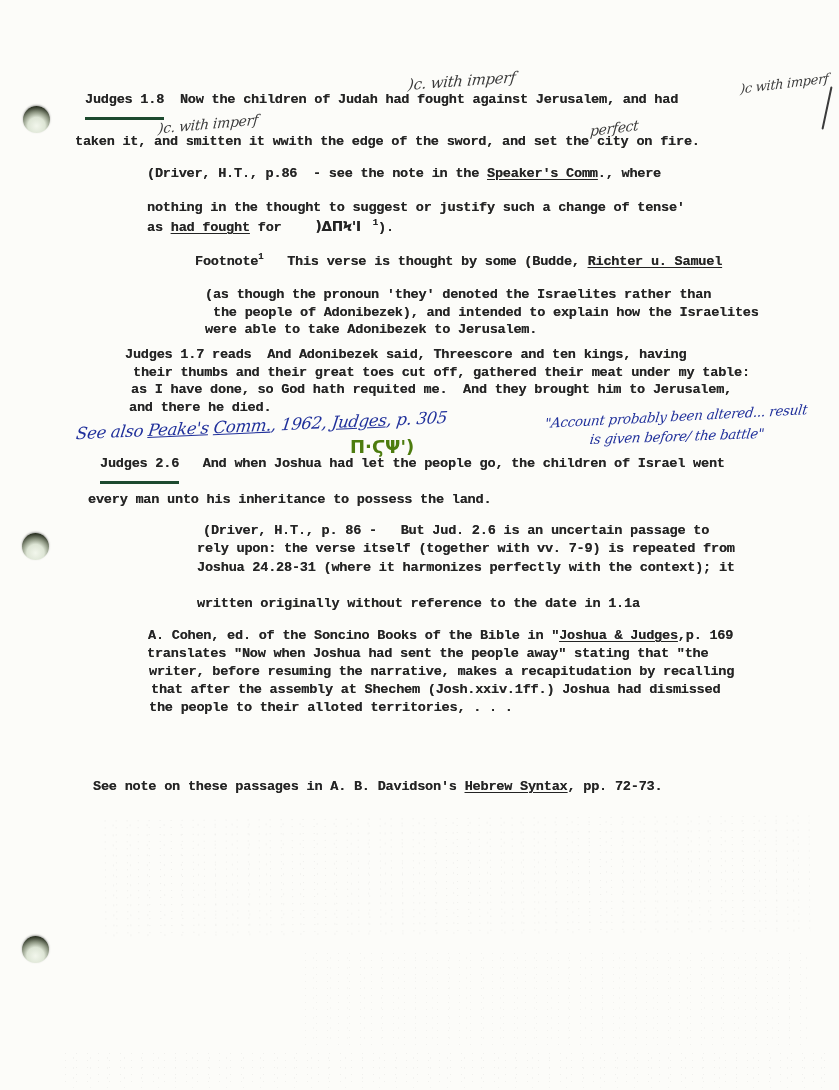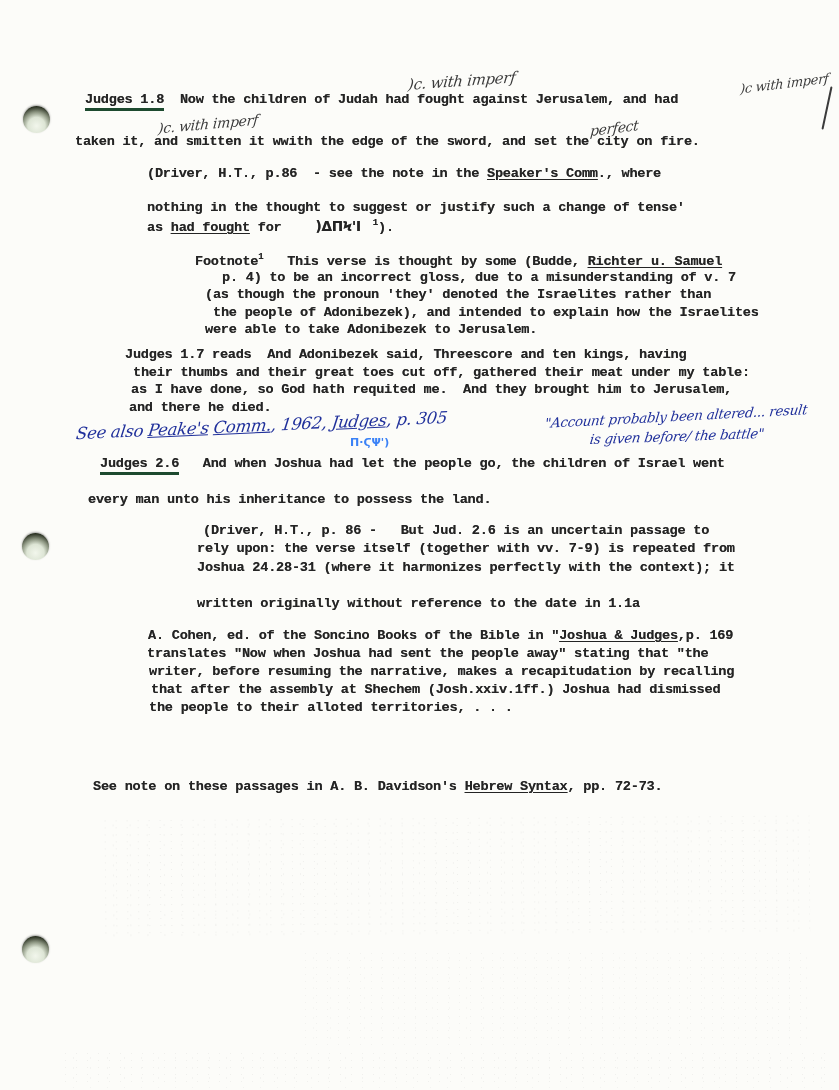--- a/index.html
+++ b/index.html
@@ -9,26 +9,26 @@
     font-family:"Liberation Mono", monospace;
   }
   
   .tl {
     position:absolute; white-space:pre;
     font-size:13.6px; font-weight:bold; letter-spacing:-0.25px;
     color:#242424; text-shadow:0 0 0.5px rgba(30,30,30,0.65);
   }
   .tl span { display:inline; }
   .u  { text-decoration:underline; text-underline-offset:2px; }
-  .gu { border-bottom:3px solid #1d4a2f; padding-bottom:1px; }
+  .gu { border-bottom:3px solid #1d4a2f; padding-bottom:10px; }
   sup { font-size:9px; }
   .heb1 { margin-left:34px; margin-right:12px; font-family:"DejaVu Sans",sans-serif; }
   .heb2 {
     position:absolute; font-family:"DejaVu Sans",sans-serif;
-    font-weight:bold; font-size:11px; color:#3b82f6;
+    font-weight:bold; font-size:18px; color:#4d7c0f;
   }
   
   .hw {
     position:absolute; font-family:"DejaVu Serif",serif;
     font-style:italic; color:#3b3b3b; white-space:pre; letter-spacing:-0.3px;
   }
   .hwb { color:#20309b; }
   .hw .u { text-underline-offset:1px; }
   .stroke {
     position:absolute; width:2px; background:#3b3b3b; border-radius:2px;
@@ -65,21 +65,20 @@
   <div class="hw" style="left:590px;top:120px;font-size:14px;transform:rotate(-7deg) skewX(-12deg);">perfect</div>
 
   <div class="tl" style="left:85px;top:92px;"><span class="gu">Judges 1.8</span><span>  Now the children of Judah had fought against Jerusalem, and had</span></div>
   <div class="tl" style="left:75px;top:134px;">taken it, and smitten it wwith the edge of the sword, and set the city on fire.</div>
 
   <div class="tl" style="left:147px;top:166px;"><span>(Driver, H.T., p.86  - see the note in the </span><span class="u">Speaker's Comm</span><span>., where</span></div>
   <div class="tl" style="left:147px;top:200px;">nothing in the thought to suggest or justify such a change of tense'</div>
   <div class="tl" style="left:147px;top:218px;"><span>as </span><span class="u">had fought</span><span> for</span><span class="heb1">)ΔΠϞ'Ι</span><sup>1</sup><span>).</span></div>
 
   <div class="tl" style="left:195px;top:252px;"><span>Footnote</span><sup>1</sup><span>   This verse is thought by some (Budde, </span><span class="u">Richter u. Samuel</span></div>
-  <div class="tl" style="left:222px;top:270px;">p. 4) to be an incorrect gloss, due to a misunderstanding of v. 7</div>
   <div class="tl" style="left:205px;top:287px;">(as though the pronoun 'they' denoted the Israelites rather than</div>
   <div class="tl" style="left:213px;top:305px;">the people of Adonibezek), and intended to explain how the Israelites</div>
   <div class="tl" style="left:205px;top:322px;">were able to take Adonibezek to Jerusalem.</div>
 
   <div class="tl" style="left:125px;top:347px;">Judges 1.7 reads  And Adonibezek said, Threescore and ten kings, having</div>
   <div class="tl" style="left:133px;top:365px;">their thumbs and their great toes cut off, gathered their meat under my table:</div>
   <div class="tl" style="left:131px;top:382px;">as I have done, so God hath requited me.  And they brought him to Jerusalem,</div>
   <div class="tl" style="left:129px;top:400px;">and there he died.</div>
 
   <div class="hw hwb" style="left:76px;top:416px;font-size:16.5px;transform:rotate(-2.5deg) skewX(-10deg);"><span>See also </span><span class="u">Peake's</span><span> </span><span class="u">Comm.</span><span>, 1962, </span><span class="u">Judges</span><span>, p. 305</span></div>

